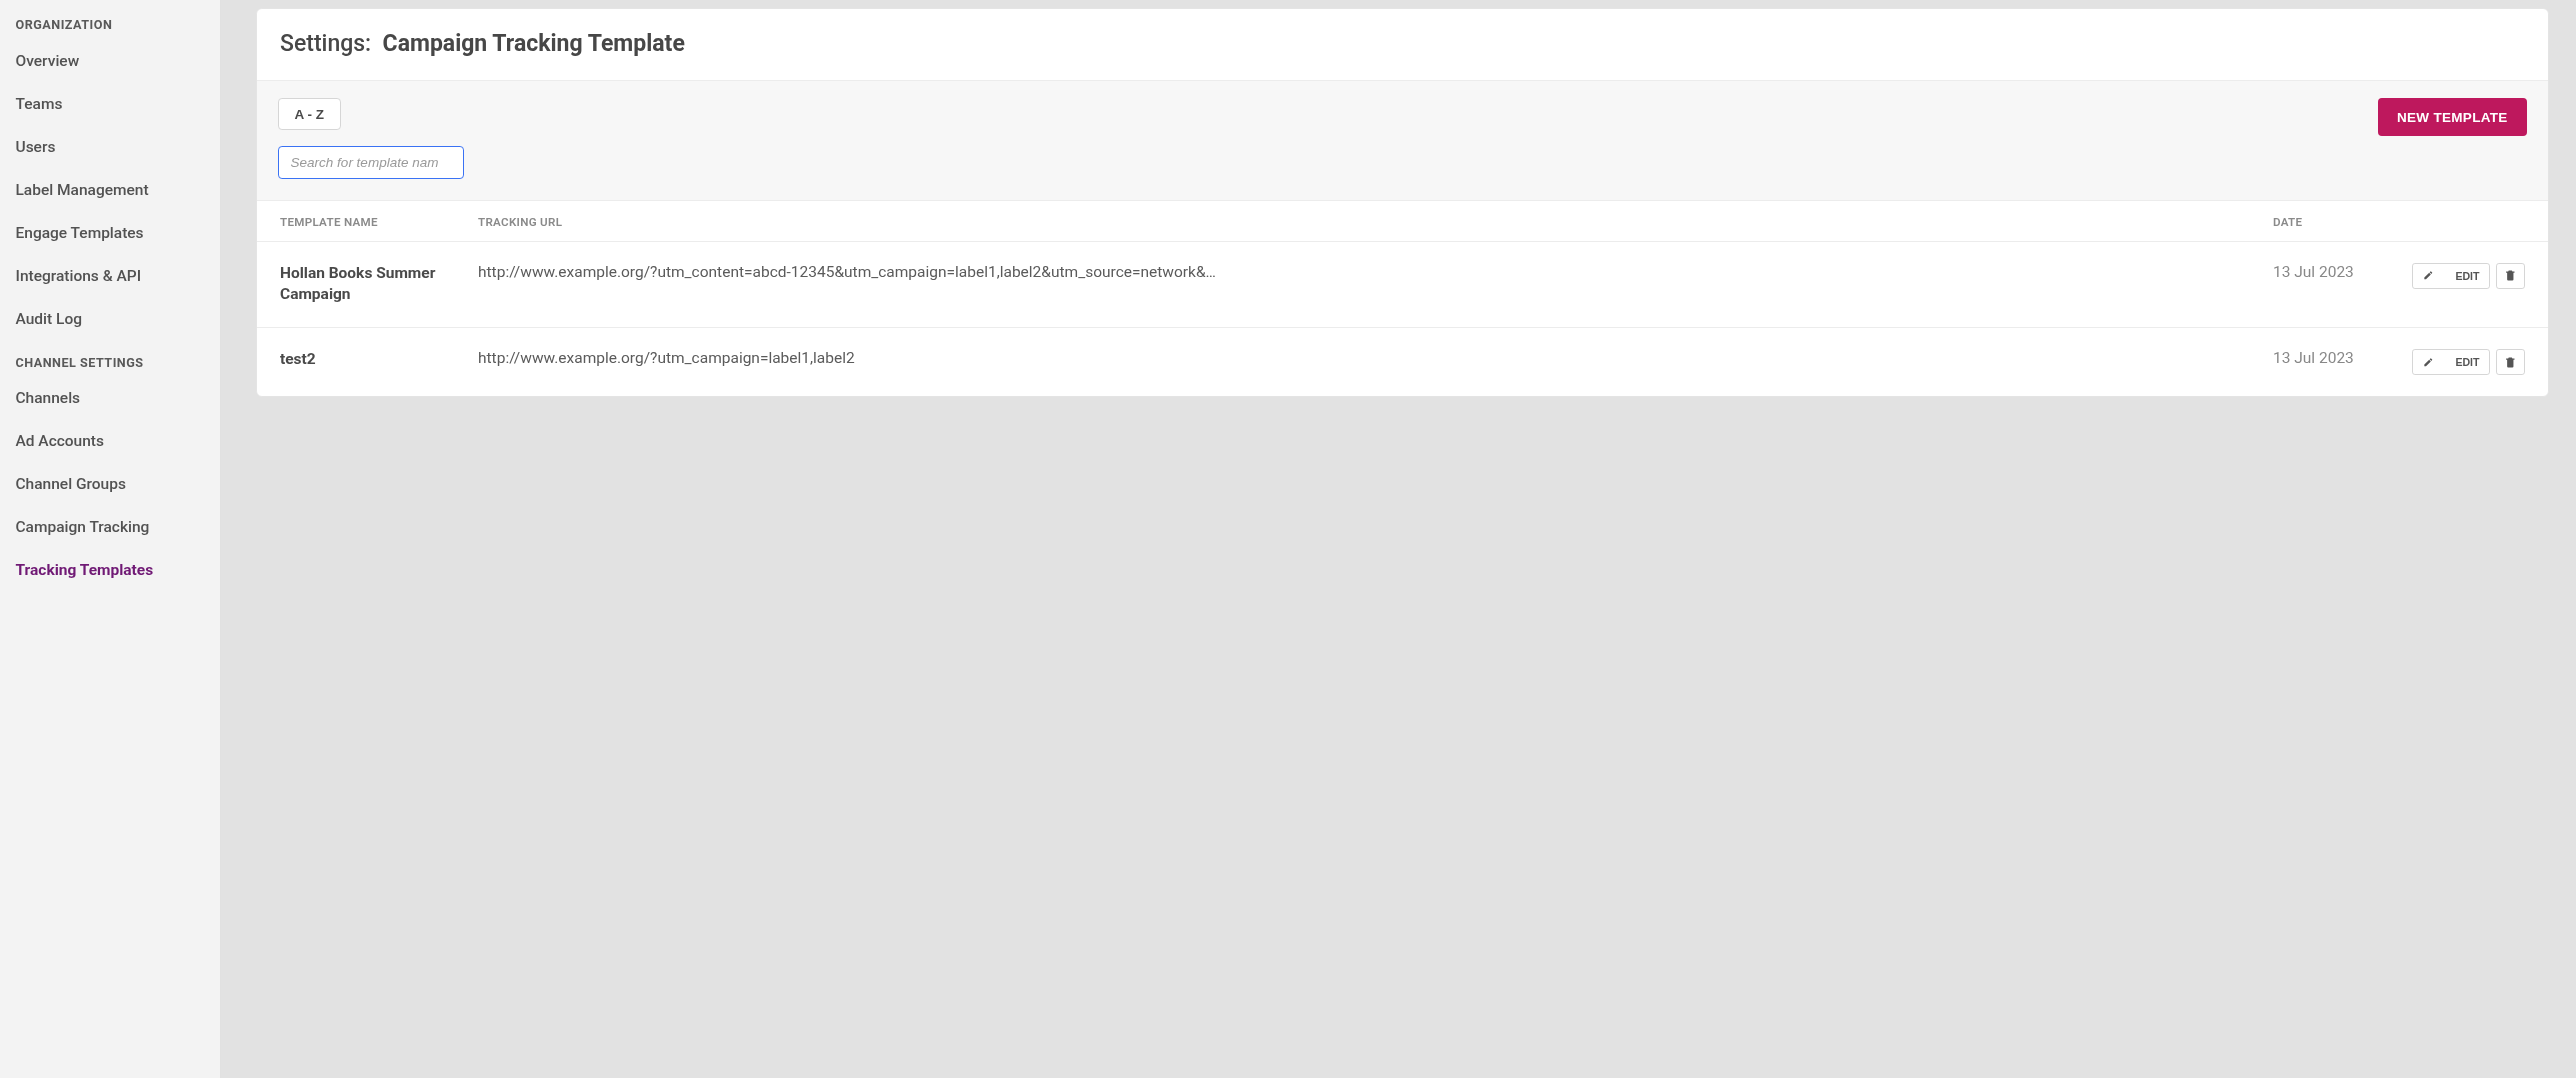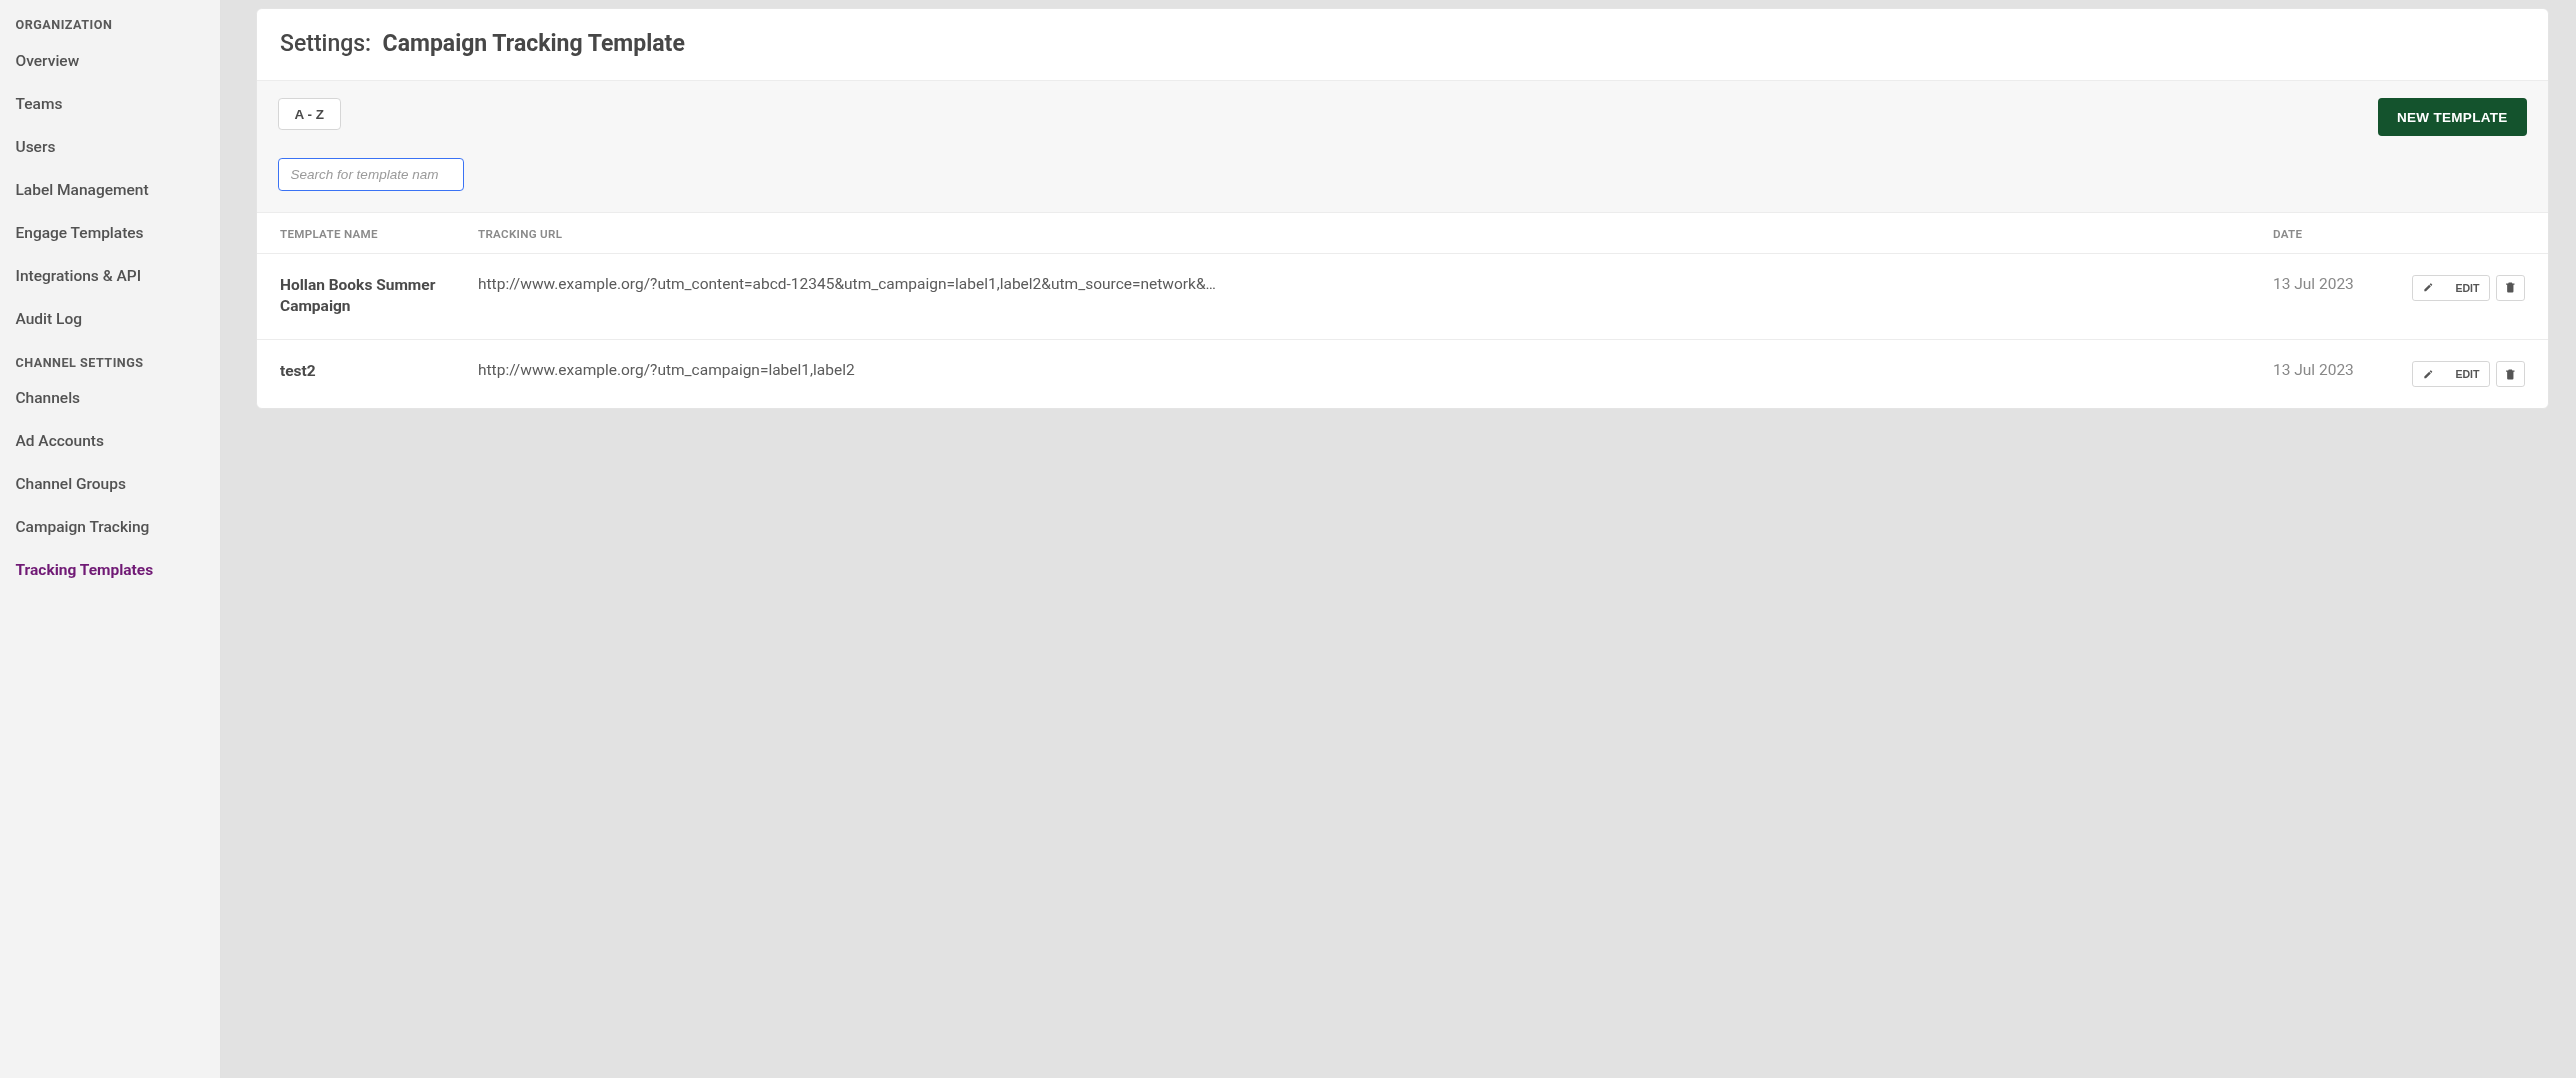--- a/index.html
+++ b/index.html
@@ -70,21 +70,21 @@
   .toolbar {
     background: #f7f7f7;
     padding: 17.4px 21px 21px 21px;
     border-bottom: 1px solid #ececec;
     display: flex;
     align-items: flex-start;
   }
   .toolbar-left {
     display: flex;
     flex-direction: column;
-    gap: 12px;
+    gap: 0;
   }
   .sort-btn {
     background: #fff;
     border: 1px solid #d6d6d6;
     border-radius: 3.9px;
     padding: 7.7px 15.5px;
     font-size: 13.5px;
     font-weight: 600;
     color: #4a4a4a;
     cursor: pointer;
@@ -102,21 +102,21 @@
     background: #fff;
     outline: none;
     margin-top: 16px;
   }
   .search-input::placeholder {
     color: #9a9a9a;
     font-style: italic;
   }
   .spacer { flex: 1; }
   .primary-btn {
-    background: #14532d;
+    background: #be185d;
     color: #fff;
     font-size: 13.5px;
     font-weight: 700;
     border: none;
     border-radius: 3.9px;
     padding: 11.6px 19.4px;
     letter-spacing: 0.3px;
     cursor: pointer;
   }
 

